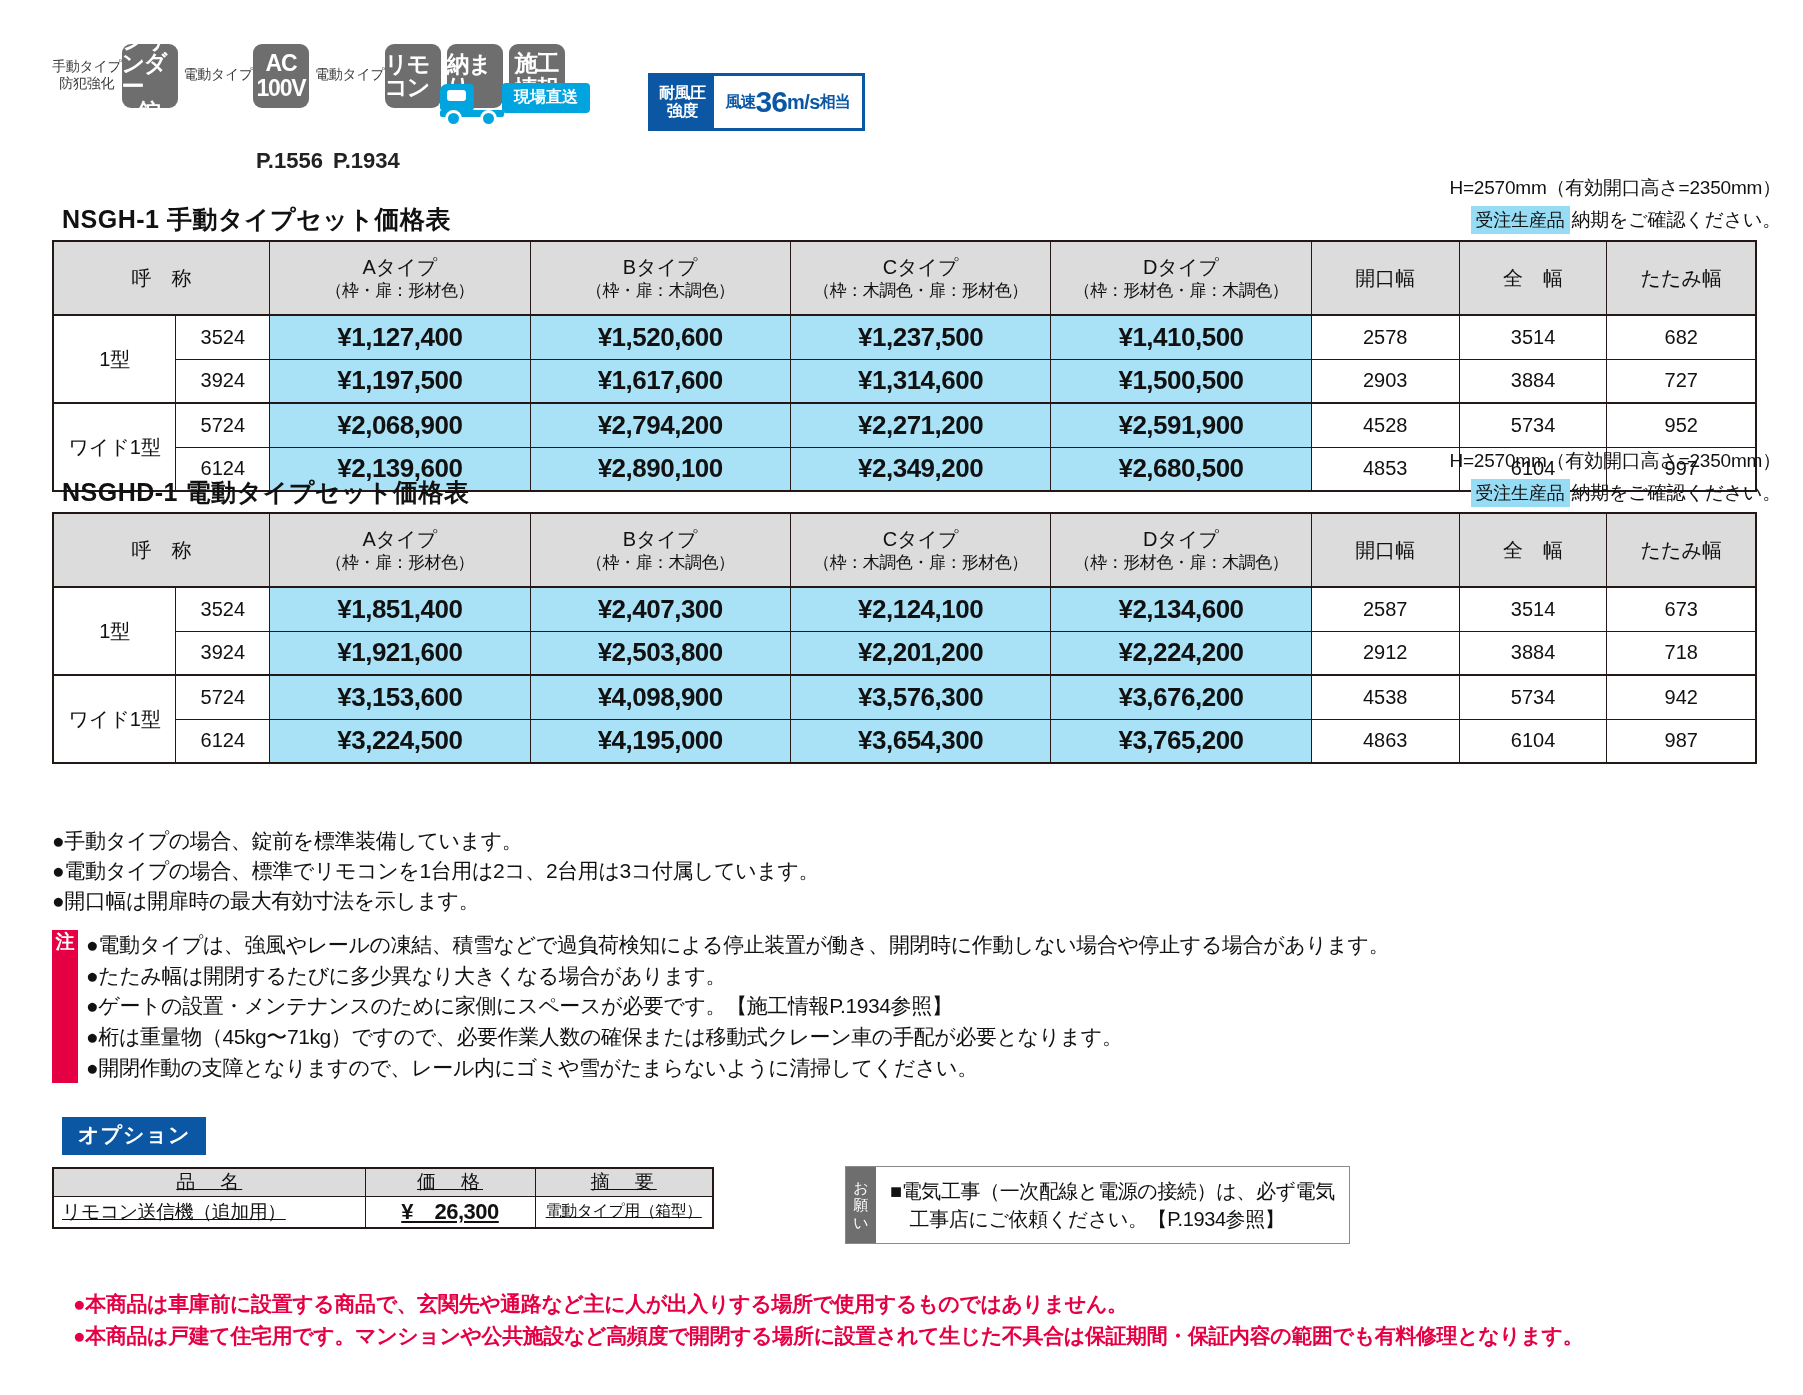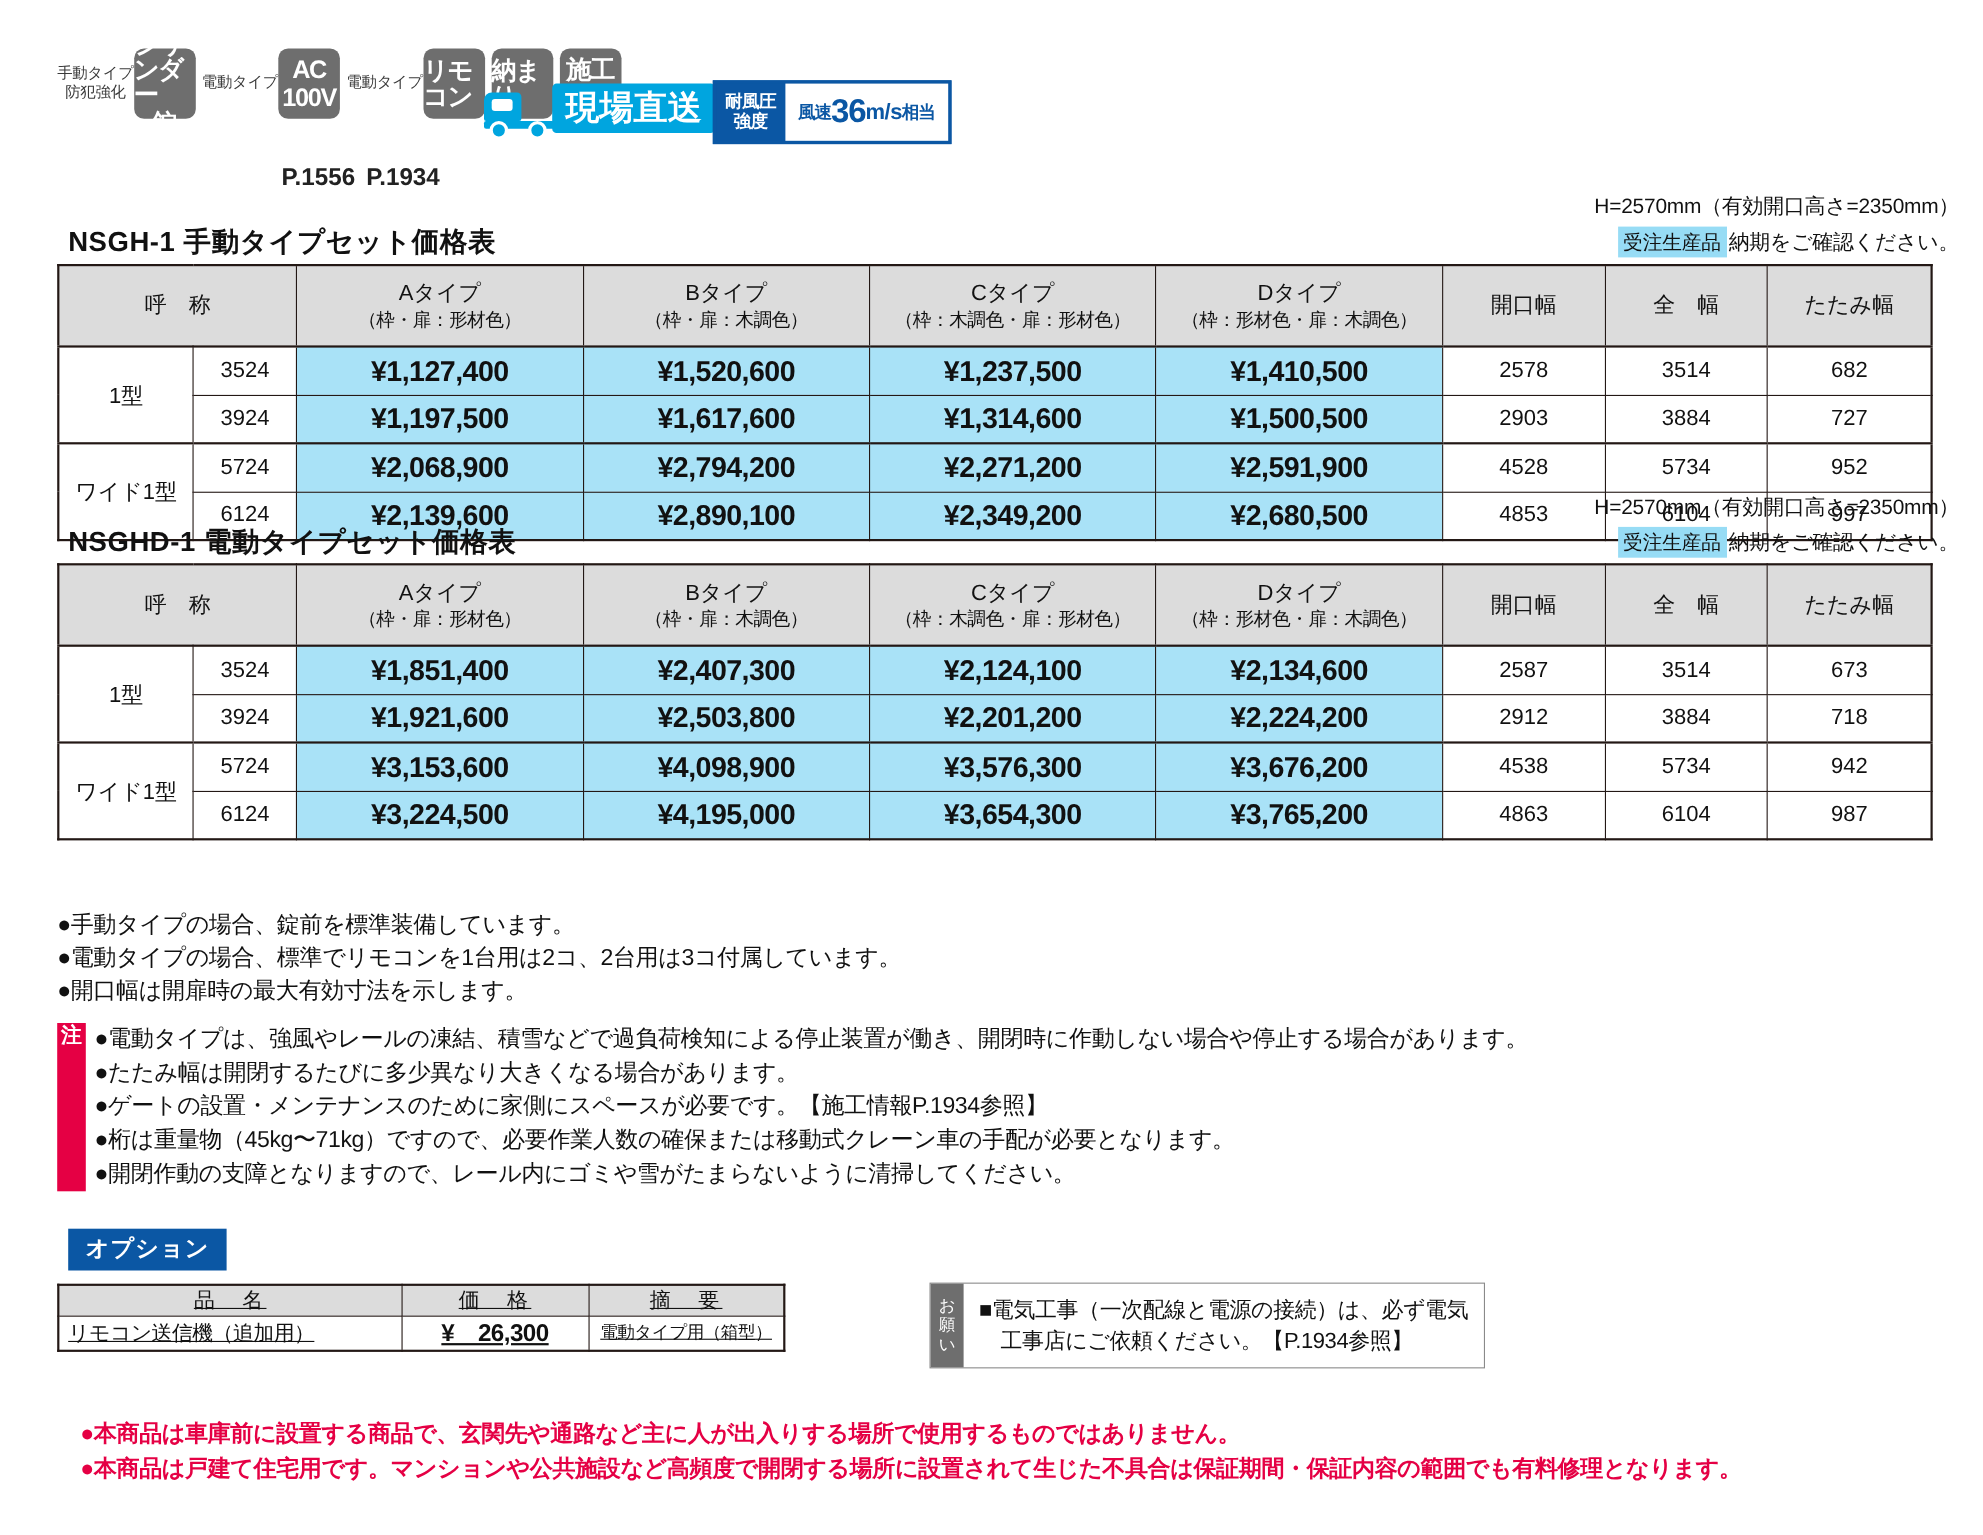--- a/index.html
+++ b/index.html
@@ -49,21 +49,21 @@
   
   .truck-wrap { position: absolute; left: 440px; top: 70px; display: flex; align-items: center; }
   .truck-icon { position: relative; width: 64px; height: 56px; margin-right: 0px; }
   .truck-body { position: absolute; left: 0; top: 14px; width: 34px; height: 26px; background: #00a5df; border-radius: 7px 4px 2px 2px; }
   .truck-win { position: absolute; left: 7px; top: 20px; width: 19px; height: 11px; background: #fff; border-radius: 3px; }
   .truck-base { position: absolute; left: 0; top: 40px; width: 64px; height: 7px; background: #00a5df; border-radius: 2px; }
   .wheel { position: absolute; top: 40px; width: 17px; height: 17px; border-radius: 50%; background: #00a5df; border: 3px solid #fff; }
   .wheel.w1 { left: 5px; }
   .wheel.w2 { left: 40px; }
   .truck-label {
-    background: #00a5df; color: #fff; font-size: 31px; font-weight: 700;
+    background: #00a5df; color: #fff; font-size: 16px; font-weight: 700;
     padding: 6px 12px 8px 12px; border-radius: 4px; letter-spacing: 0px;
     margin-left: -2px; line-height: 1;
   }
 
   
   .wind-wrap {
     position: absolute; left: 648px; top: 73px;
     display: flex; align-items: stretch;
     border: 3px solid #0b57a4; background: #0b57a4; height: 58px;
   }

